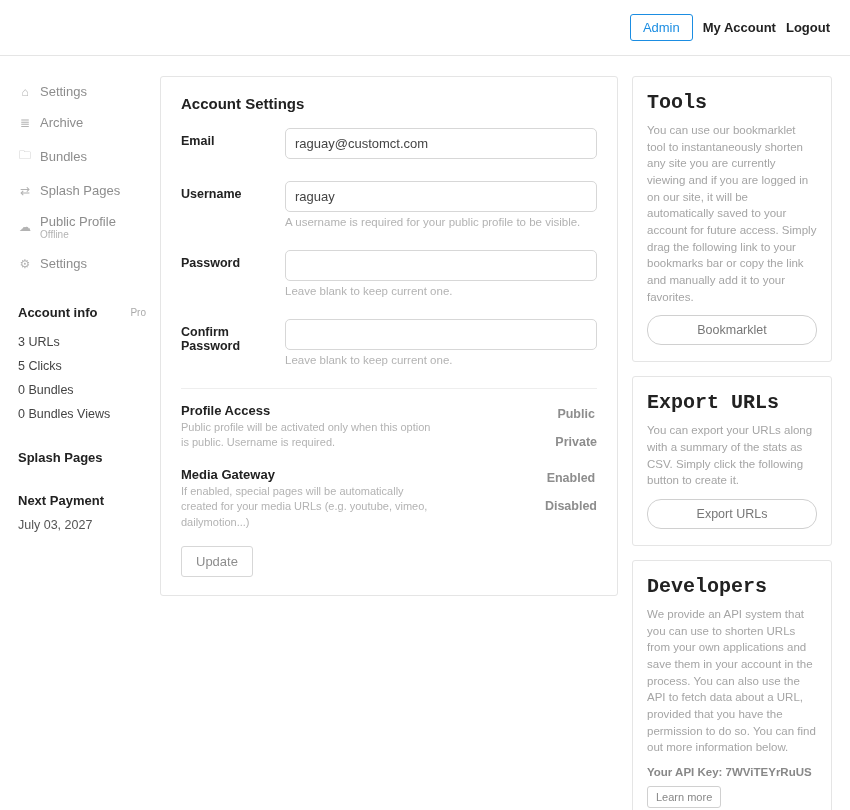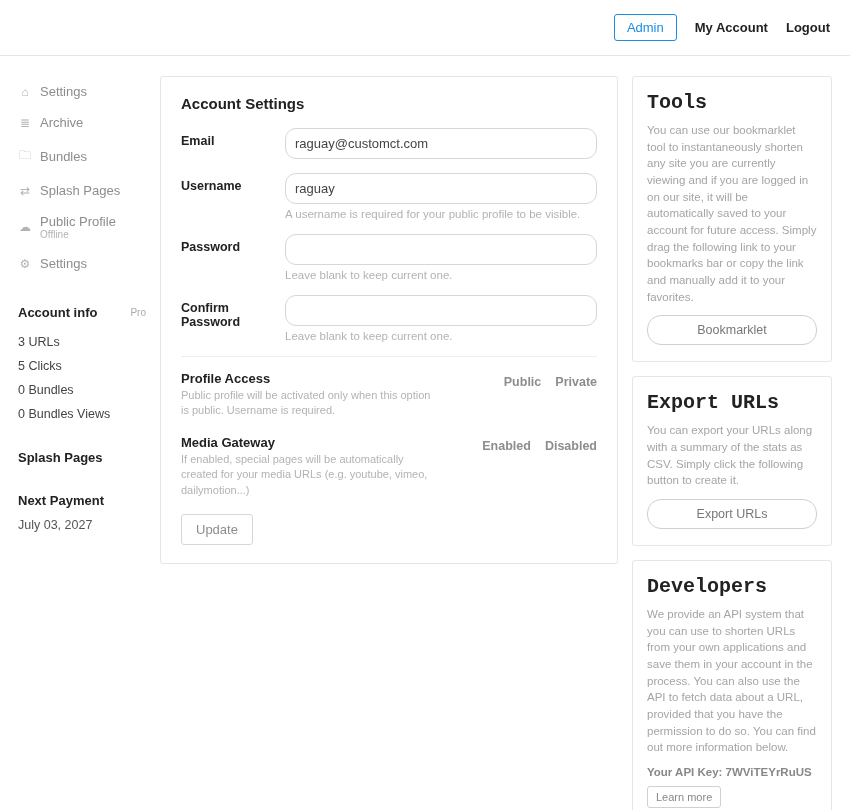--- a/index.html
+++ b/index.html
@@ -1,47 +1,47 @@
 <!DOCTYPE html>
 <html><head>
 <meta charset="utf-8">
 <style>
   * { box-sizing: border-box; margin: 0; padding: 0; }
   body { font-family: -apple-system, "Helvetica Neue", Arial, sans-serif; font-size: 13px; color: #333; background: #fff; width: 850px; }
-  .topbar { display: flex; justify-content: flex-end; align-items: center; gap: 18px; padding: 14px 20px; border-bottom: 1px solid #e5e5e5; }
+  .topbar { display: flex; justify-content: flex-end; align-items: center; gap: 10px; padding: 14px 20px; border-bottom: 1px solid #e5e5e5; }
   .topbar a { text-decoration: none; color: #222; font-weight: 600; font-size: 13px; }
   .topbar .admin { color: #1b8de2; border: 1px solid #1b8de2; padding: 5px 12px; border-radius: 3px; font-weight: 500; }
   .page { display: flex; padding: 20px 18px 10px 18px; gap: 14px; }
   
   .sidebar { width: 128px; flex: 0 0 128px; }
   .nav { list-style: none; margin-bottom: 26px; }
   .nav li { display: flex; align-items: center; gap: 8px; color: #8d8d8d; font-size: 13px; padding: 8px 0; cursor: pointer; }
   .nav li .ico { width: 14px; text-align: center; font-size: 12px; color: #b3b3b3; }
   .nav li .sub { font-size: 10px; color: #b3b3b3; display: block; }
   .sidebar h4 { font-size: 13px; font-weight: 700; color: #222; margin: 8px 0 10px 0; display: flex; align-items: center; justify-content: space-between; }
   .sidebar h4 .badge { font-size: 10px; font-weight: 400; color: #aaa; }
   .stats { list-style: none; margin-bottom: 24px; }
   .stats li { font-size: 12.5px; color: #444; padding: 5px 0; }
   .sidebar .seclink { font-weight: 700; font-size: 13px; color: #222; margin: 10px 0 28px 0; display:block; }
   .sidebar .paydate { font-size: 12.5px; color: #555; margin-top:6px;}
   
   .main { flex: 1; display: flex; flex-direction: column; gap: 16px; }
   .panel { border: 1px solid #e5e5e5; border-radius: 3px; padding: 18px 20px; }
   .panel h3 { font-size: 15px; font-weight: 700; margin-bottom: 16px; color:#222;}
-  .frow { display: flex; align-items: flex-start; margin-bottom: 14px; }
+  .frow { display: flex; align-items: flex-start; margin-bottom: 22px; }
   .frow label { width: 104px; font-weight: 700; font-size: 12.5px; padding-top:6px; color:#222;}
   .fcol { flex: 1; }
-  .fcol input { width: 100%; border: 1px solid #d7d7d7; border-radius: 11px; padding: 7px 9px; font-size: 13px; color:#444;}
+  .fcol input { width: 100%; border: 1px solid #d7d7d7; border-radius: 5px; padding: 7px 9px; font-size: 13px; color:#444;}
   .hint { font-size: 11.5px; color: #b3b3b3; margin-top: 4px; }
   .divider { border: none; border-top: 1px solid #eee; margin: 12px 0 14px 0; }
   .togrow { display: flex; align-items: flex-start; margin-bottom: 16px; gap: 14px; }
   .togrow .tleft { flex: 1; }
   .togrow .tleft h5 { font-size: 13px; font-weight: 700; margin-bottom: 2px; color:#222;}
   .togrow .tleft p { font-size: 11px; color: #b3b3b3; line-height:1.4; max-width: 260px;}
-  .togrow .tright { display: flex; gap: 14px; align-items: center; font-size: 12.5px; font-weight: 600; color: #8d8d8d; padding-top:4px;}
+  .togrow .tright { display: flex; gap: 14px; align-items: center; font-size: 12.5px; font-weight: 600; color: #8d8d8d; padding-top:4px;flex-direction:column;}
   .togrow .tright span { cursor: pointer; }
   .btn { border: 1px solid #d7d7d7; background: #fff; color: #8d8d8d; padding: 7px 14px; border-radius: 3px; font-size: 13px; cursor: pointer; }
   
   .ptable { display: flex; font-weight:700; font-size: 12.5px; color:#222; padding: 6px 8px 0 8px;}
   .ptable div:nth-child(1){flex:1.4}
   .ptable div:nth-child(2){flex:1}
   .ptable div:nth-child(3){flex:0.8}
   .ptable div:nth-child(4){flex:1}
   
   .right { width: 200px; flex: 0 0 200px; display: flex; flex-direction: column; gap: 14px; }

